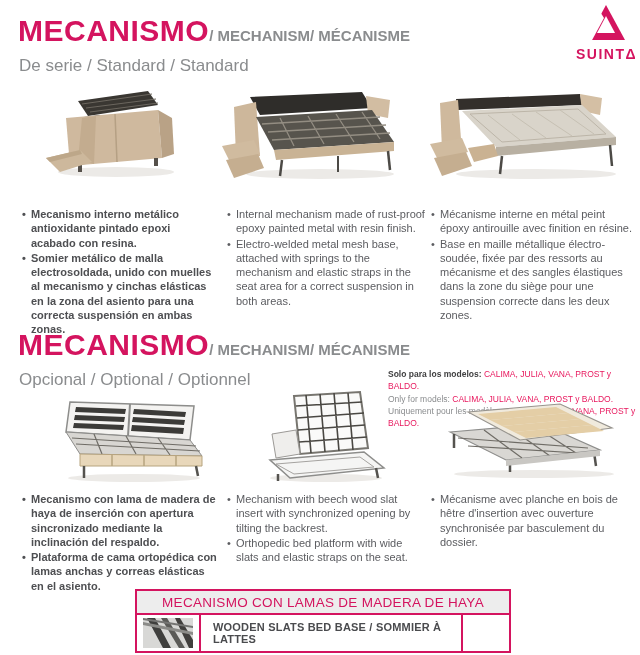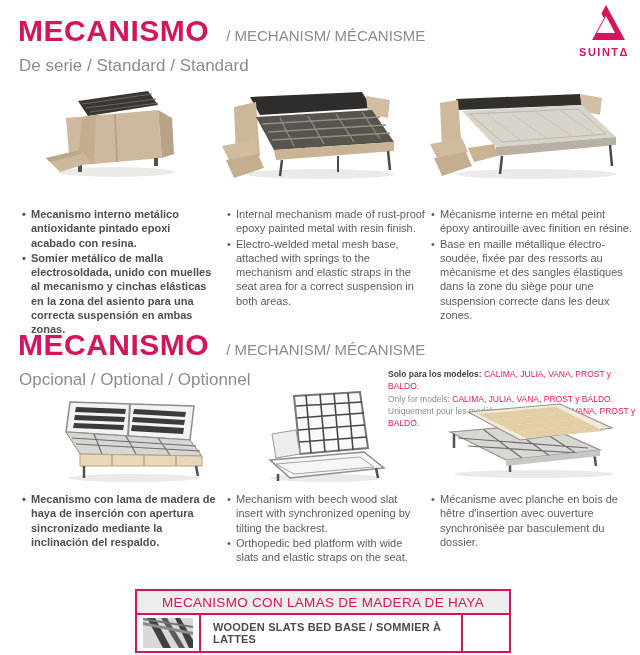--- a/index.html
+++ b/index.html
@@ -2,26 +2,26 @@
 <html><head>
 <meta charset="utf-8">
 <style>
   html,body{margin:0;padding:0;background:#fff;}
   .page{position:relative;width:640px;height:655px;background:#ffffff;overflow:hidden;
         font-family:"Liberation Sans", sans-serif;color:#55565a;}
 
   
   .sec-header{position:absolute;left:18px;white-space:nowrap;}
   .sec-title{font-size:30px;font-weight:bold;color:#d4145f;letter-spacing:.5px;}
-  .sec-sub{font-size:15px;color:#8a8c8e;font-weight:normal;margin-left:17px;}
+  .sec-sub{font-size:15px;color:#8a8c8e;font-weight:bold;margin-left:0;}
   .sec-variant{position:absolute;left:19px;font-size:17px;color:#8a8c8e;}
 
   
   .logo{position:absolute;top:4px;right:8px;width:56px;text-align:center;}
-  .logo-text{font-size:11px;font-weight:bold;color:#d4145f;letter-spacing:1.5px;margin-top:0px;}
+  .logo-text{font-size:14px;font-weight:bold;color:#d4145f;letter-spacing:1.5px;margin-top:0px;}
 
   
   .models-note{position:absolute;left:388px;top:336px;width:252px;font-size:8.5px;line-height:1.45;margin-top:32px;}
   .note-label-bold{font-weight:bold;color:#404041;}
   .note-label-gray{color:#8a8c8e;}
   .pink{color:#e8175d;}
 
   
   .fig{position:absolute;}
   .fig svg{display:block;width:100%;height:100%;}
@@ -201,20 +201,21 @@
       <line x1="16" y1="36" x2="16" y2="50" stroke="#55534f" stroke-width="2.5"></line>
       <line x1="156" y1="54" x2="158" y2="68" stroke="#55534f" stroke-width="2.5"></line>
       <line x1="72" y1="62" x2="72" y2="74" stroke="#55534f" stroke-width="2.5"></line>
       <polygon points="68,62 162,52 162,58 68,68" fill="#c9c7c3"></polygon>
     </svg>
   </div>
 
   <div class="bullets es col1 row2">
     <ul>
       <li>Mecanismo con lama de madera de haya de inserción con apertura sincronizado mediante la inclinación del respaldo.</li>
+      <li>Plataforma de cama ortopédica con lamas anchas y correas elásticas en el asiento.</li>
     </ul>
   </div>
   <div class="bullets en col2 row2">
     <ul>
       <li>Mechanism with beech wood slat insert with synchronized opening by tilting the backrest.</li>
       <li>Orthopedic bed platform with wide slats and elastic straps on the seat.</li>
     </ul>
   </div>
   <div class="bullets fr col3 row2">
     <ul>

